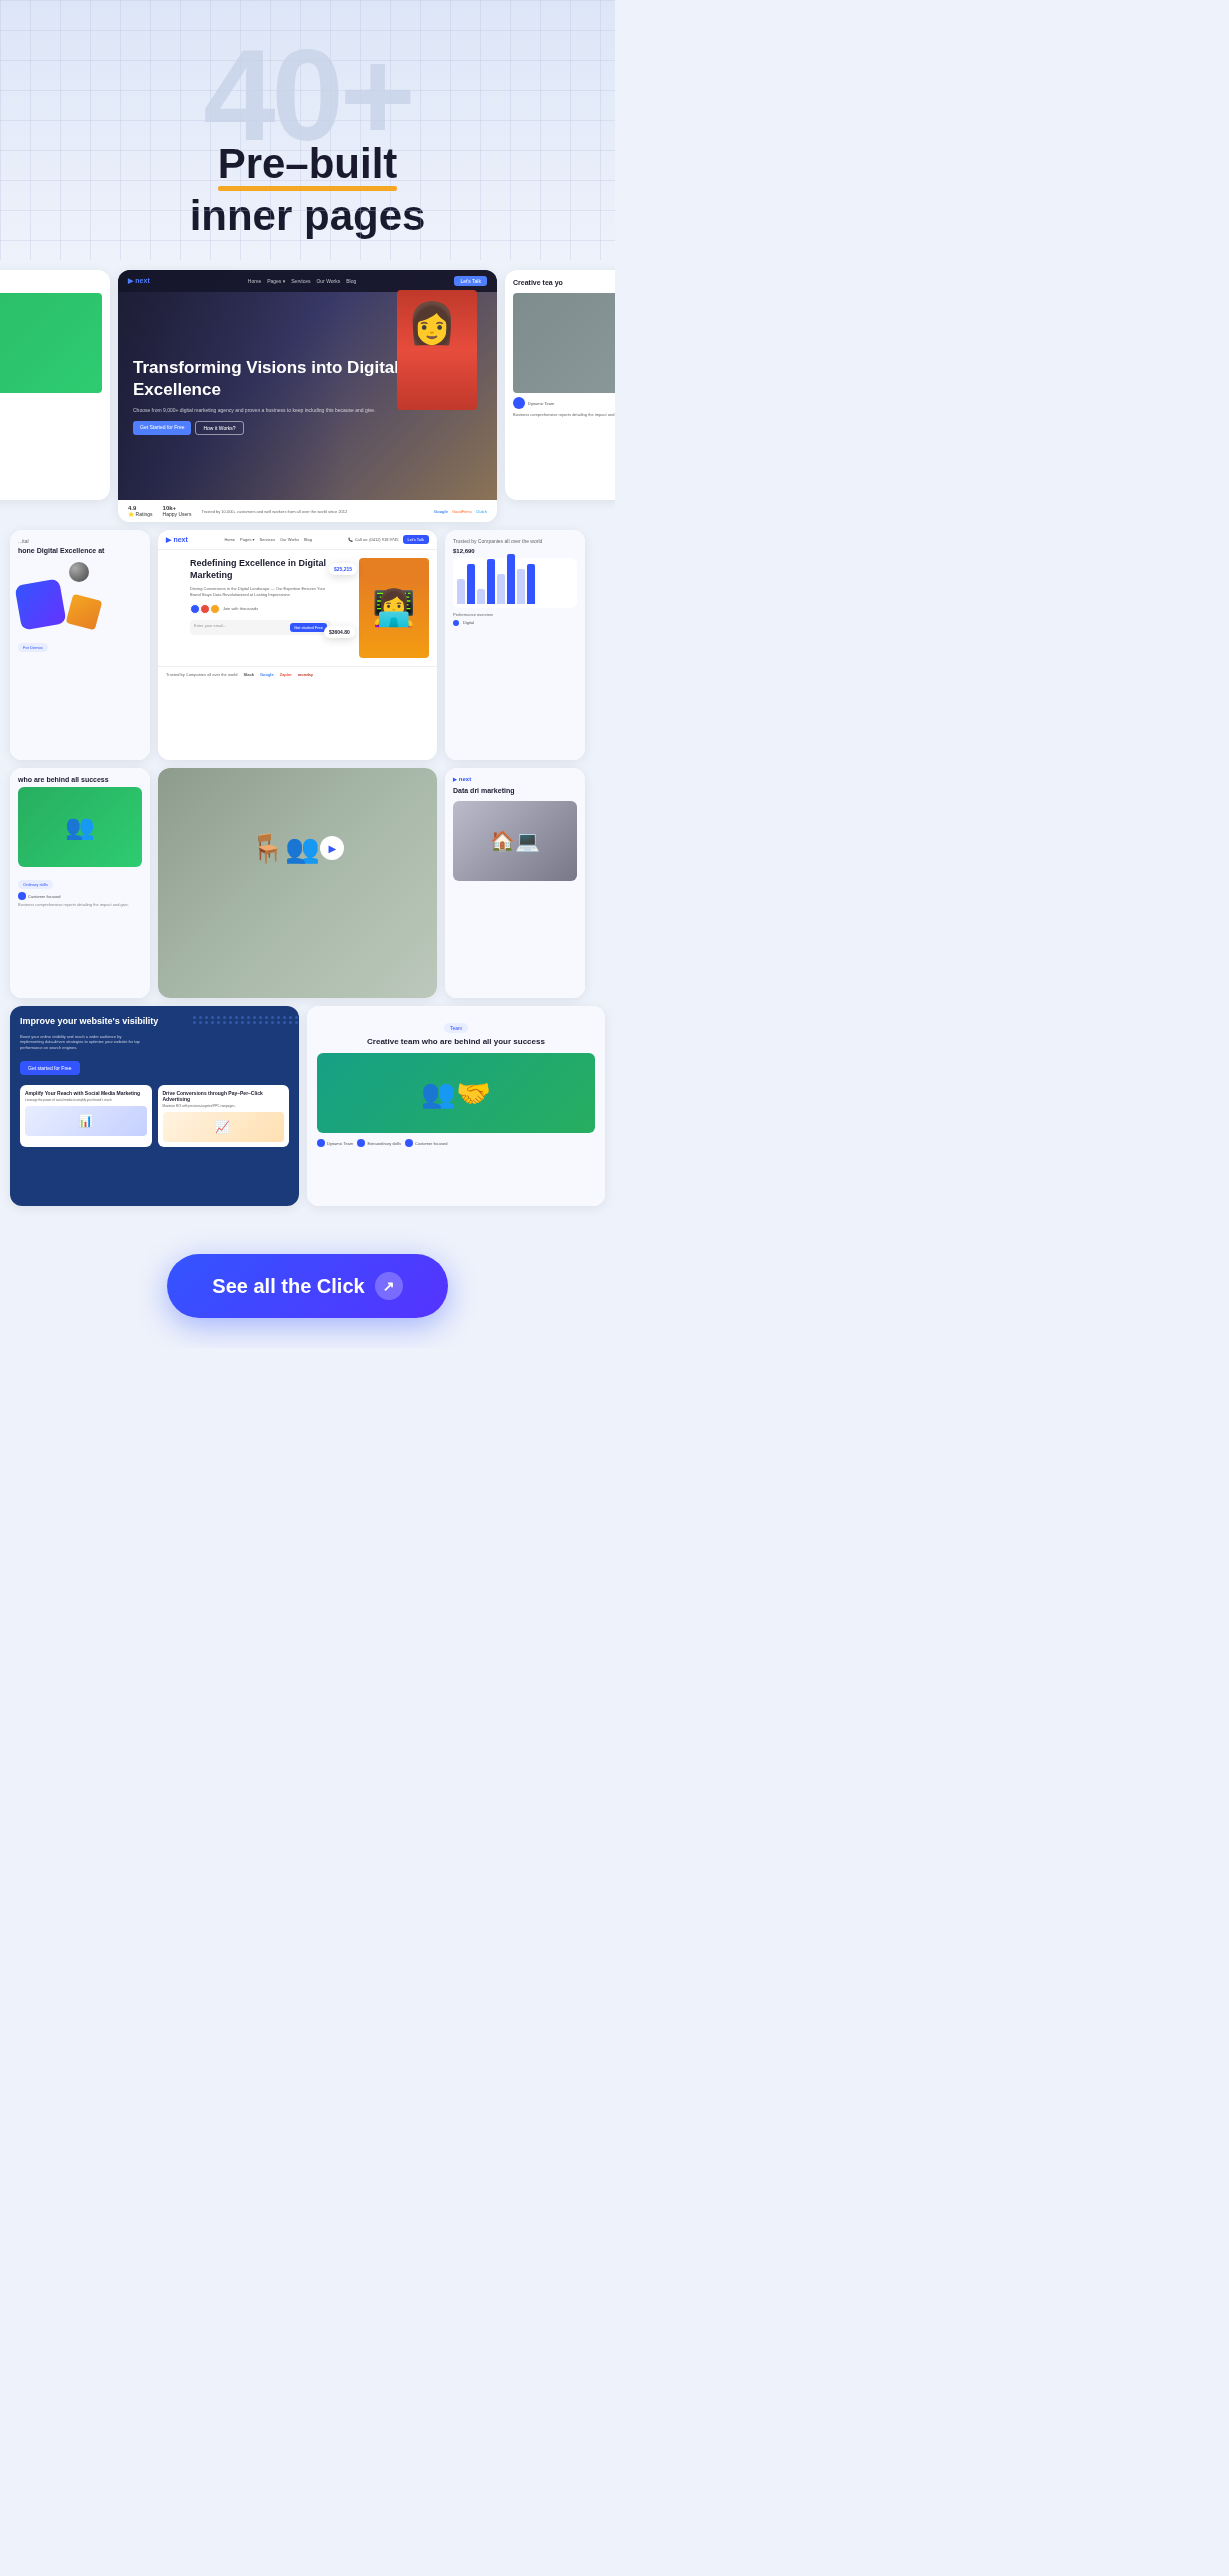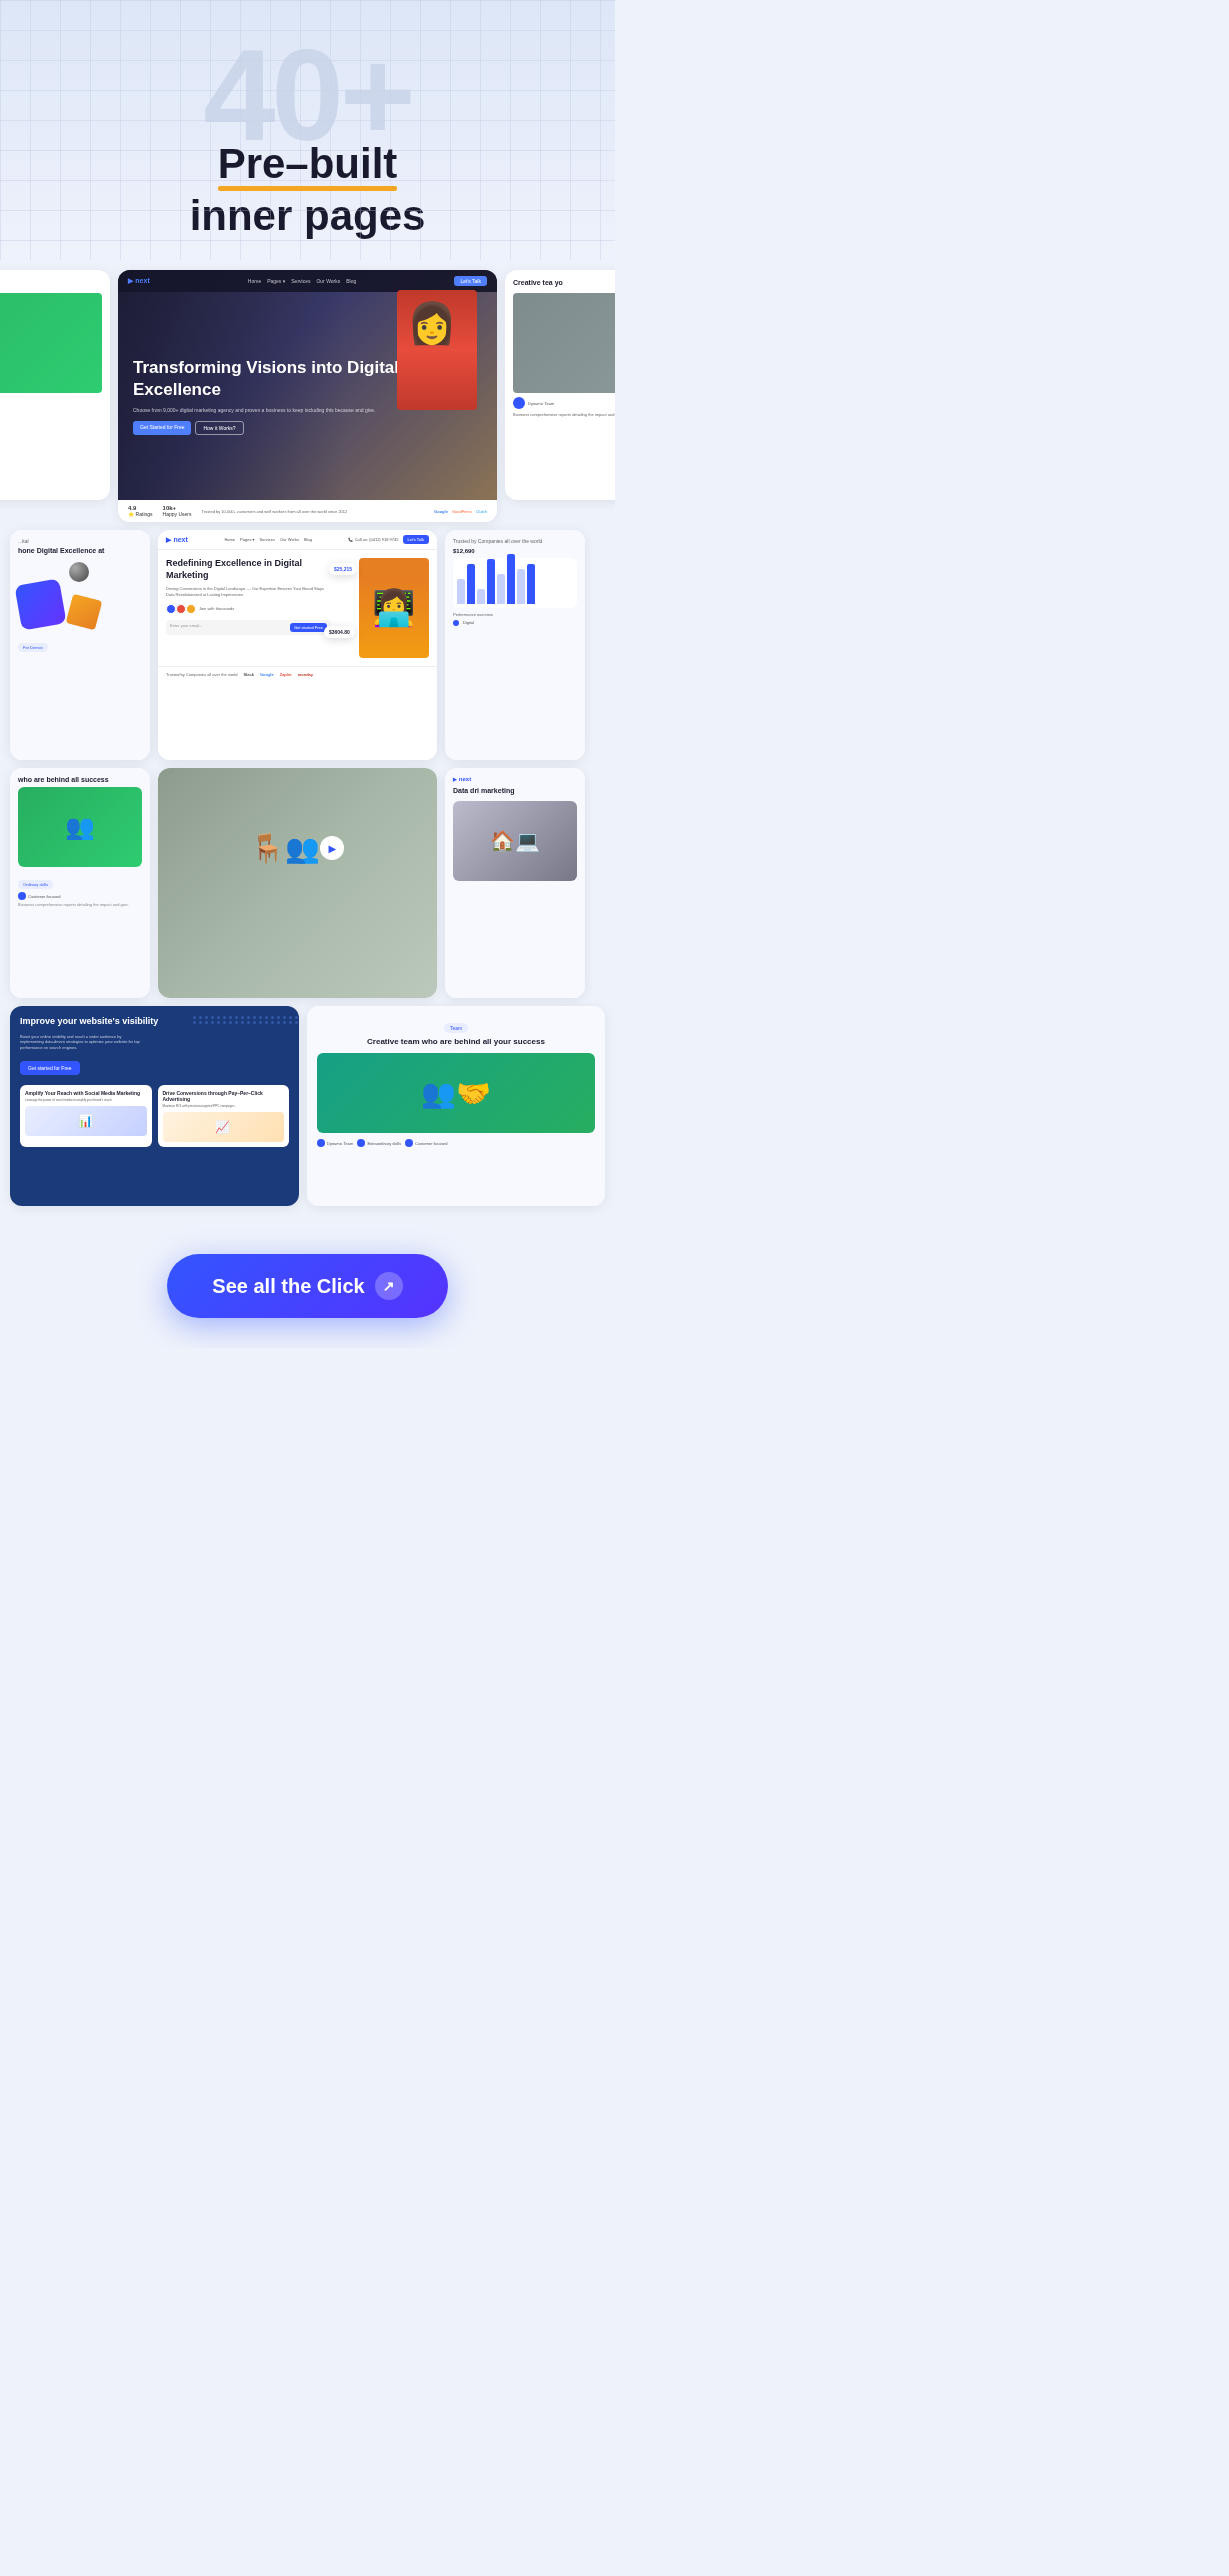--- a/index.html
+++ b/index.html
@@ -264,20 +264,21 @@
     }
 
     .card-marketing .mkt-body {
       padding: 8px;
       display: flex;
       gap: 8px;
     }
 
     .card-marketing .mkt-left {
       flex: 1;
+      margin-left: 24px;
     }
 
     .card-marketing .mkt-headline {
       font-size: 9px;
       font-weight: bold;
       line-height: 1.3;
       color: #1a1a2e;
       margin-bottom: 5px;
     }
 

